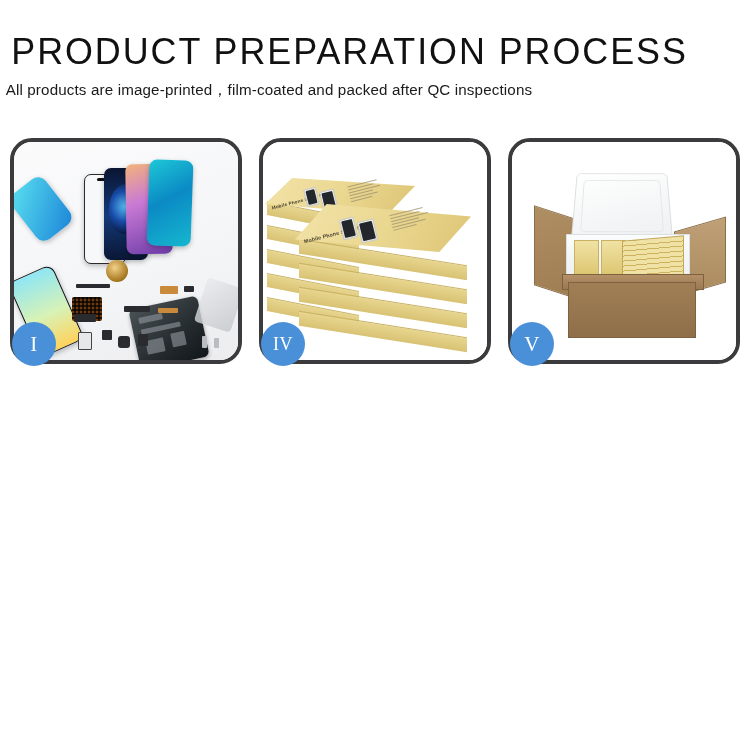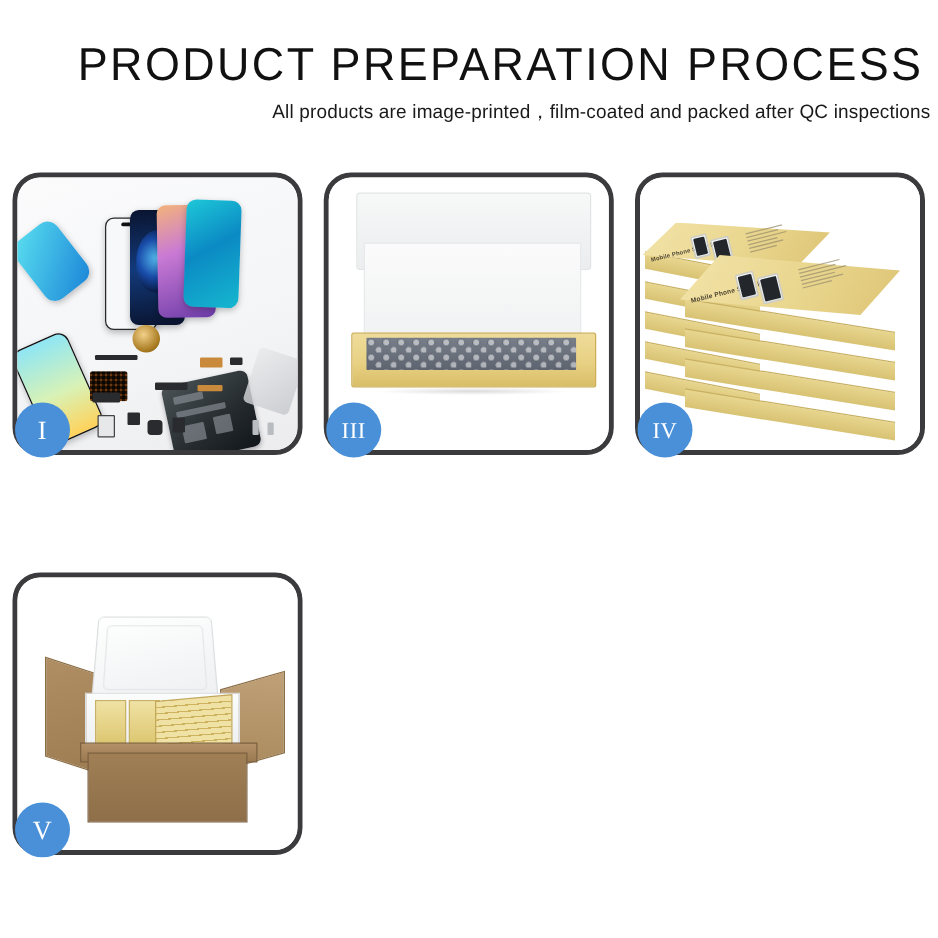--- a/index.html
+++ b/index.html
@@ -8,21 +8,21 @@
     background:#ffffff;
     font-family:"Liberation Sans", sans-serif;
     overflow:hidden;
     position:relative;
   }
 
   
   .header{
     width:750px;
     padding-top:30px;
-    text-align:right;
+    text-align:left;
     box-sizing:border-box;
   }
   .title{
     font-family:"Liberation Sans", sans-serif;
     font-size:37px;
     line-height:44px;
     font-weight:400;
     letter-spacing:2.0px;
     color:#111111;
     white-space:nowrap;
@@ -271,32 +271,20 @@
         <span class="pt" style="left:130px;top:56px;width:5px;height:12px;background:#b9bcc0;"></span>
         <span class="pt" style="left:142px;top:58px;width:5px;height:10px;background:#b9bcc0;"></span>
       </div>
     </div>
     <div class="badge">
       <span>I</span>
     </div>
   </div>
 
 
-  <div class="panel">
-    <div class="panel-inner p3">
-      <div class="lid3"></div>
-      <div class="foam3"></div>
-      <div class="tray3"></div>
-      <div class="wrap3"></div>
-      <div class="shadow3"></div>
-    </div>
-    <div class="badge wide">
-      <span>III</span>
-    </div>
-  </div>
 
   <div class="panel">
     <div class="panel-inner p4">
       <div class="stack">
 
         <div class="kb-side" style="left:4px;top:68px;width:92px;height:13px;transform:skewY(11deg);"></div>
         <div class="kb-side" style="left:4px;top:92px;width:92px;height:13px;transform:skewY(11deg);"></div>
         <div class="kb-side" style="left:4px;top:116px;width:92px;height:13px;transform:skewY(11deg);"></div>
         <div class="kb-side" style="left:4px;top:140px;width:92px;height:13px;transform:skewY(11deg);"></div>
         <div class="kb-side" style="left:4px;top:164px;width:92px;height:13px;transform:skewY(11deg);"></div>

